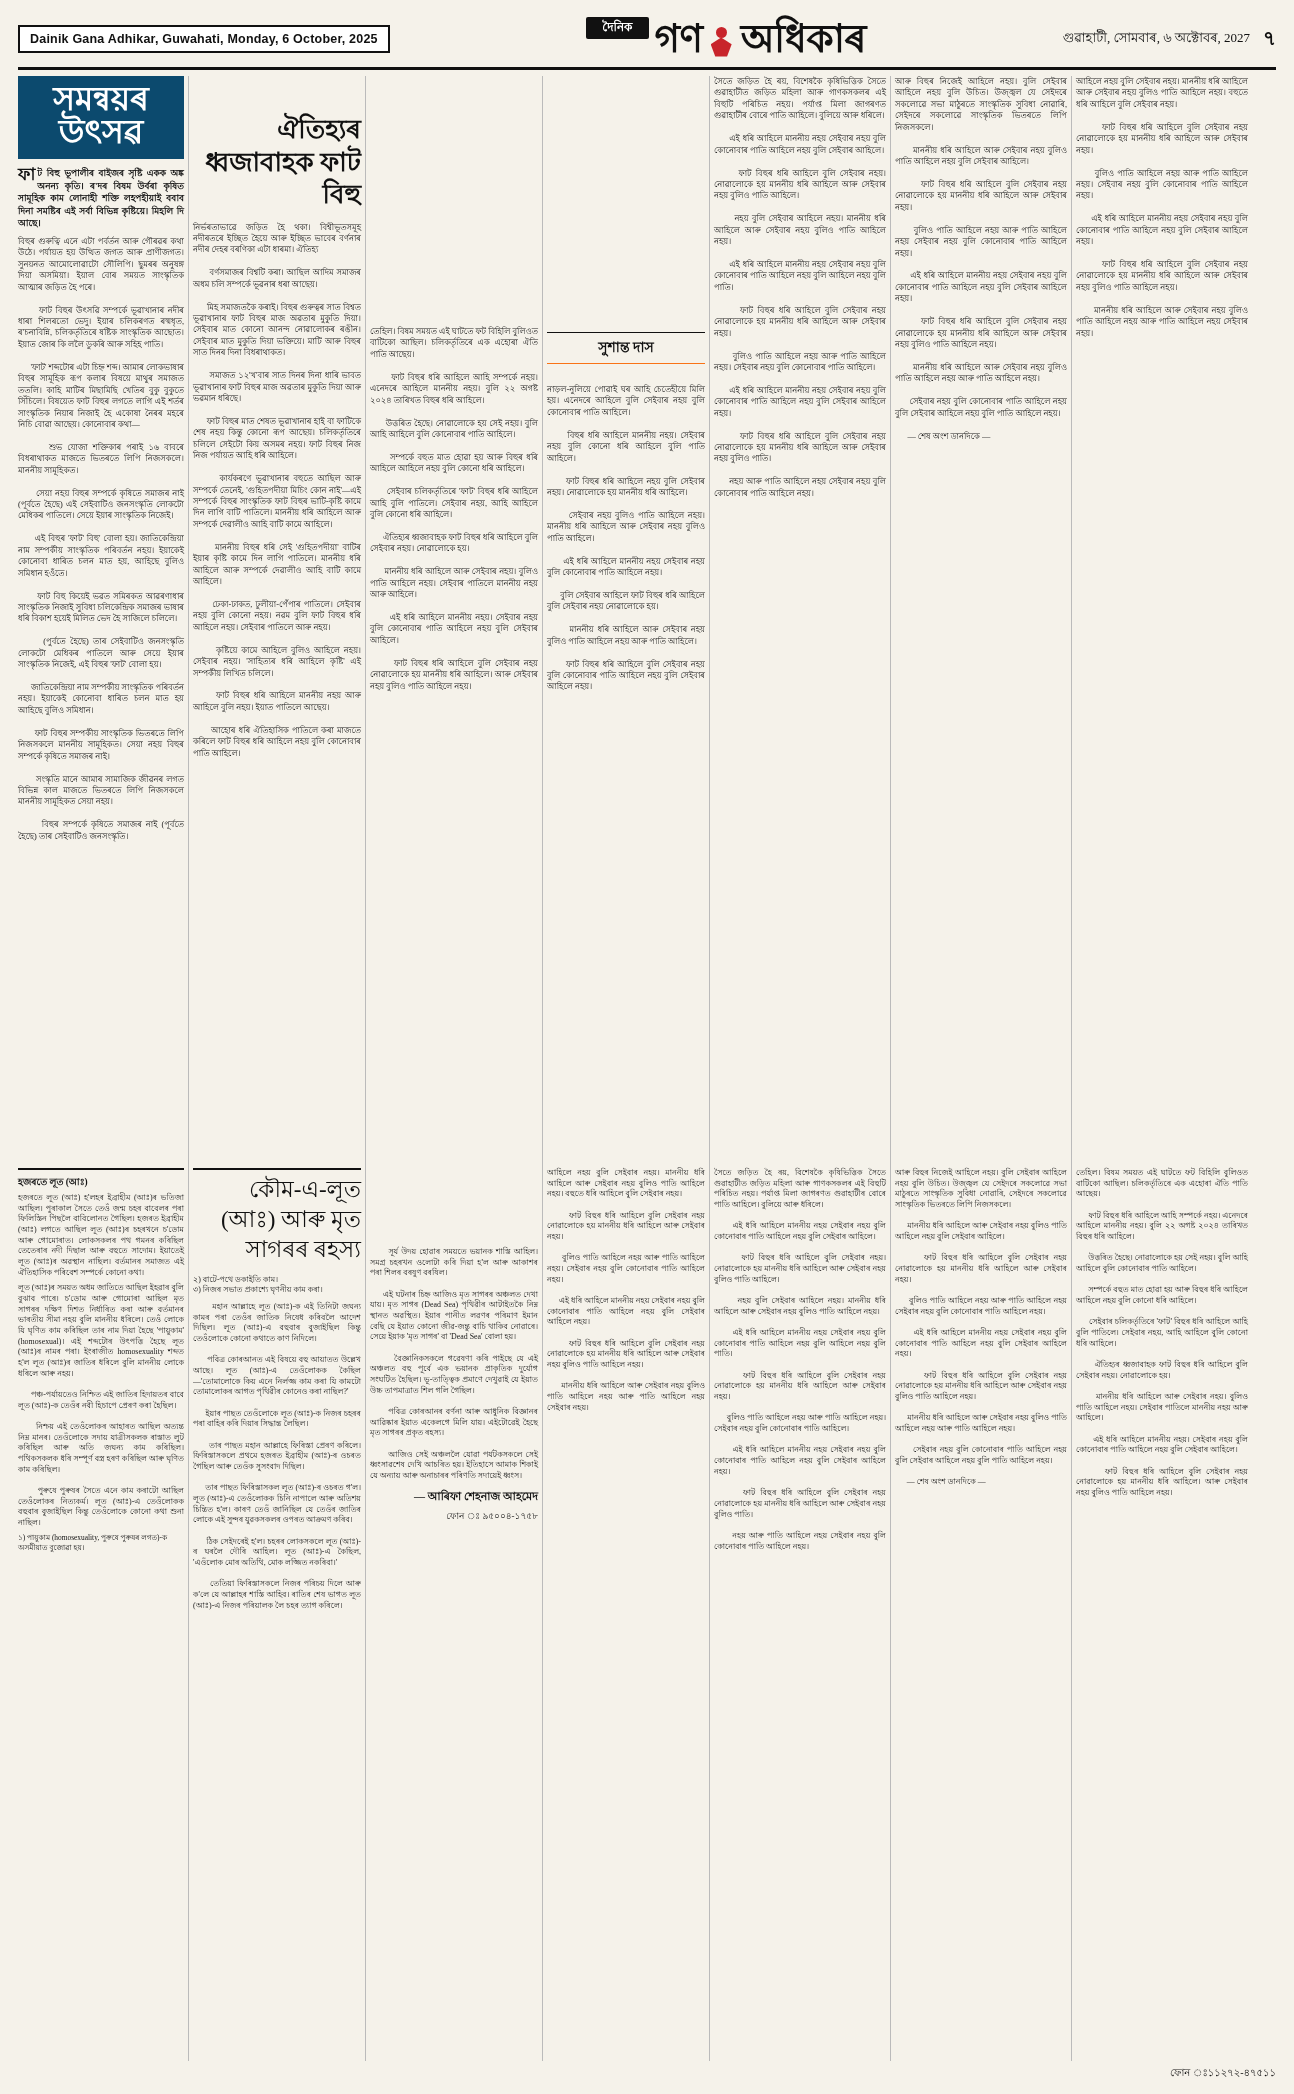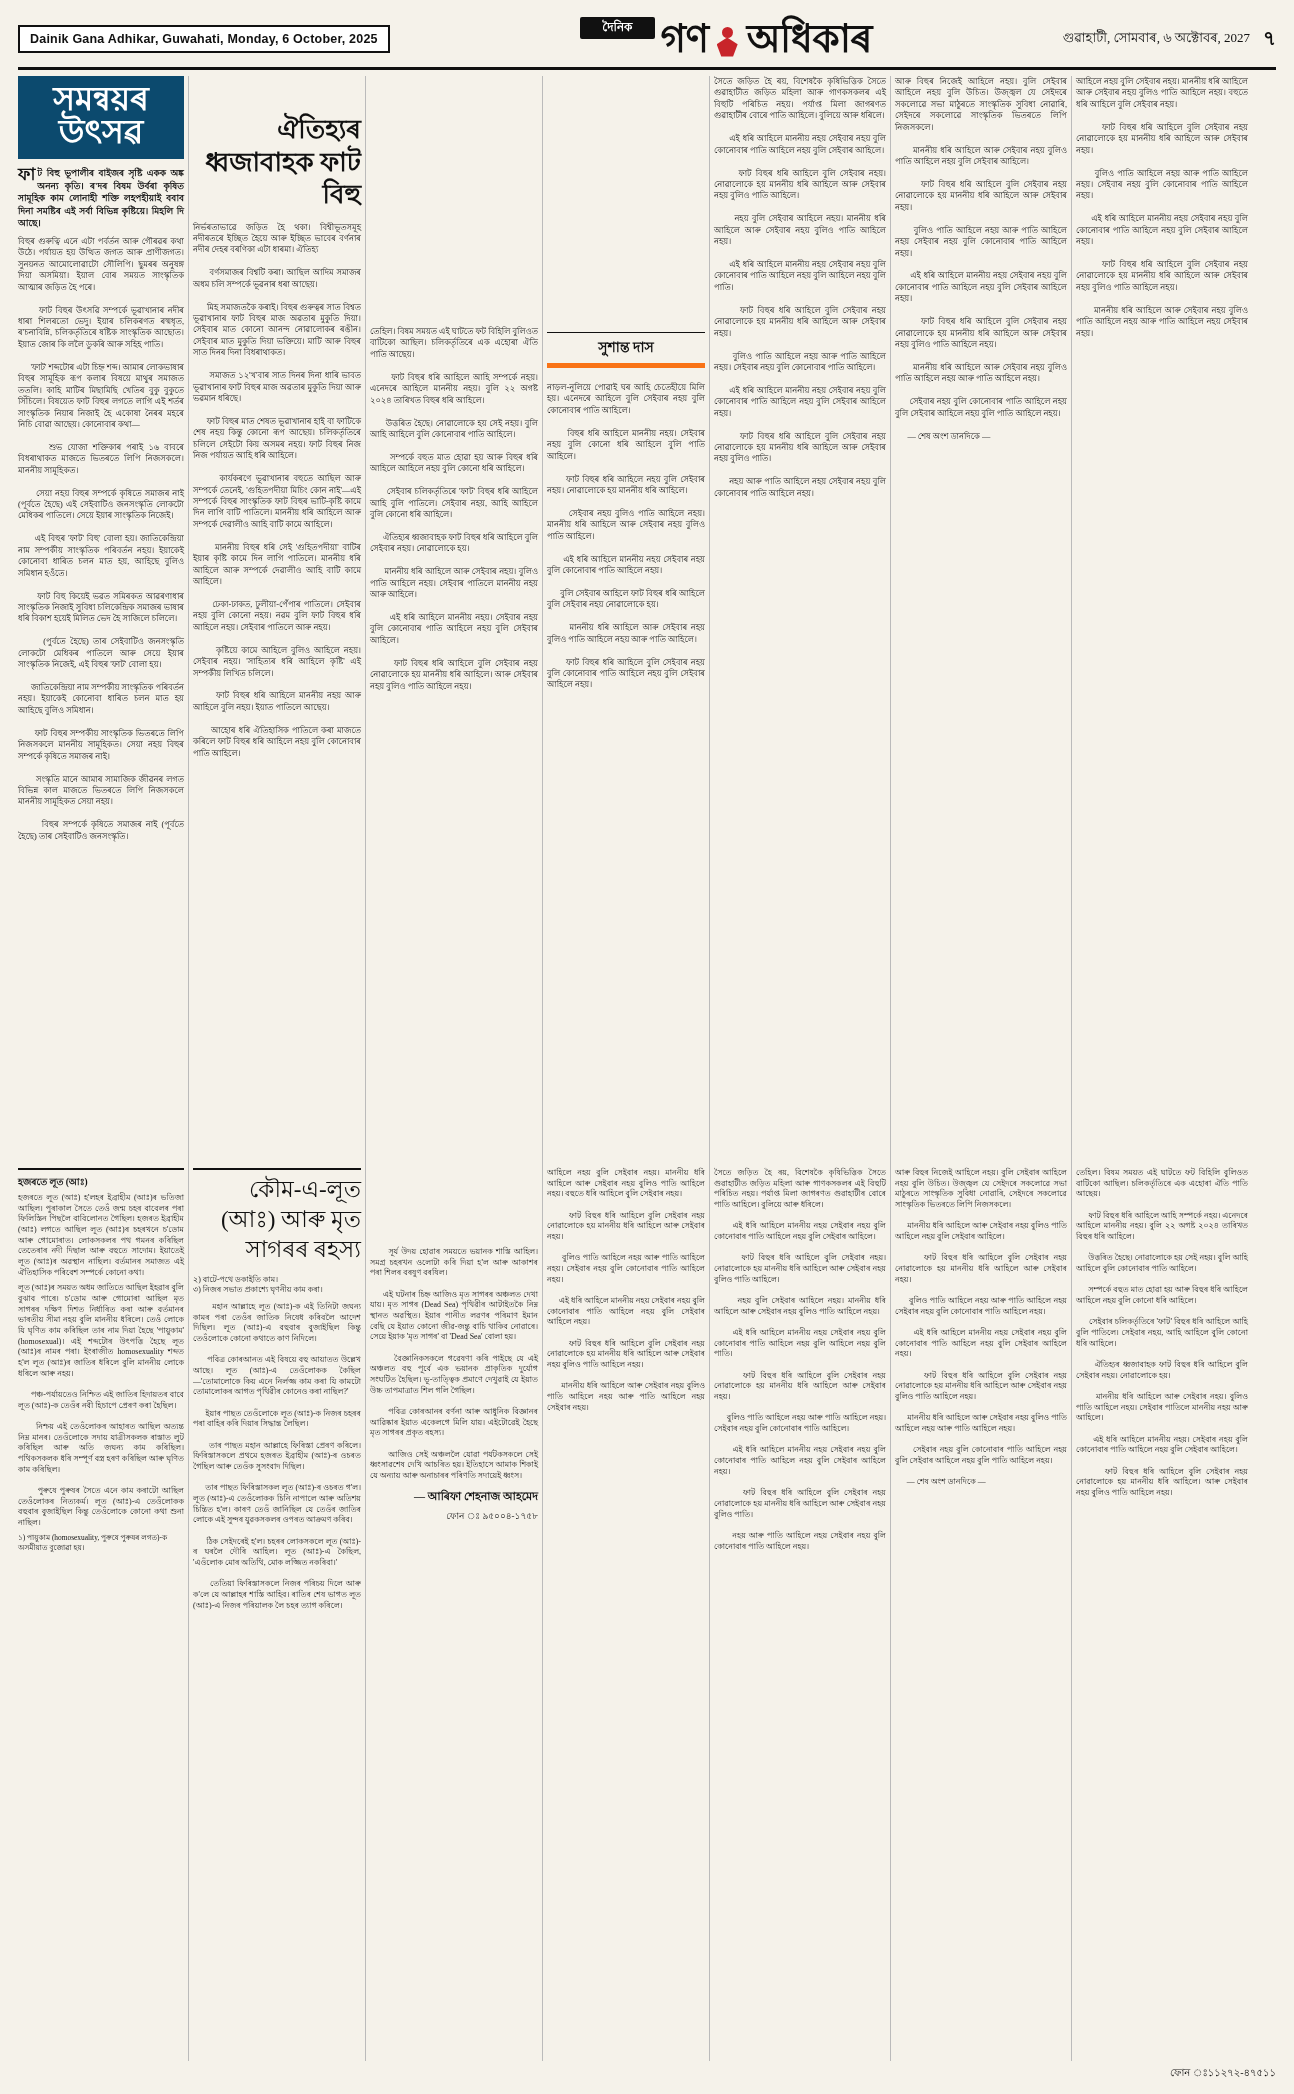--- a/index.html
+++ b/index.html
@@ -46,21 +46,21 @@
     display: flex;
     align-items: center;
     justify-content: center;
     gap: 6px;
   }
   .mh-kicker {
     font-size: 12px;
     font-weight: bold;
     background: #111;
     color: #fff;
-    padding: 1px 22px;
+    padding: 1px 16px;
     border-radius: 2px;
     transform: translateY(-11px);
   }
   .mh-title {
     font-size: 39px;
     font-weight: bold;
     letter-spacing: -.5px;
     line-height: 1;
   }
   .mh-logo {
@@ -150,23 +150,23 @@
     text-align: right;
     line-height: 1.25;
     margin: 38px 0 10px 0;
   }
 
   .byline {
     text-align: center;
     font-size: 14px;
     font-weight: bold;
     border-top: 1px solid #111;
-    border-bottom: 5px solid #f97316;
+    border-bottom: 1px solid #f97316;
     padding: 3px 0;
-    margin: 6px 0 14px 0;
+    margin: 6px 0 20px 0;
   }
   .drophead {
     font-size: 9px;
     font-weight: bold;
     line-height: 1.4;
     text-align: justify;
     margin-bottom: 6px;
   }
   .dropcap::first-letter {
     font-size: 17px;

